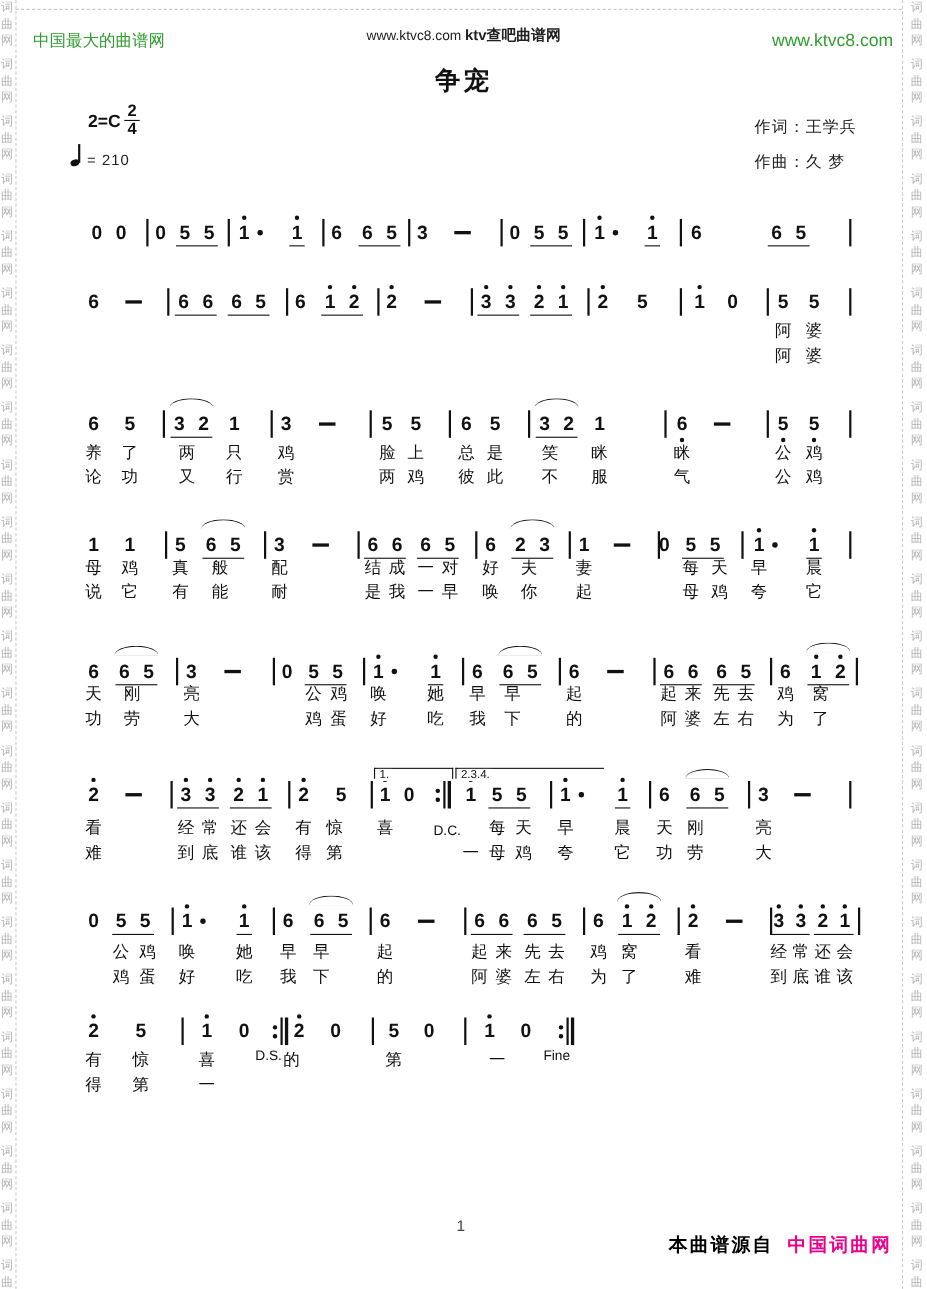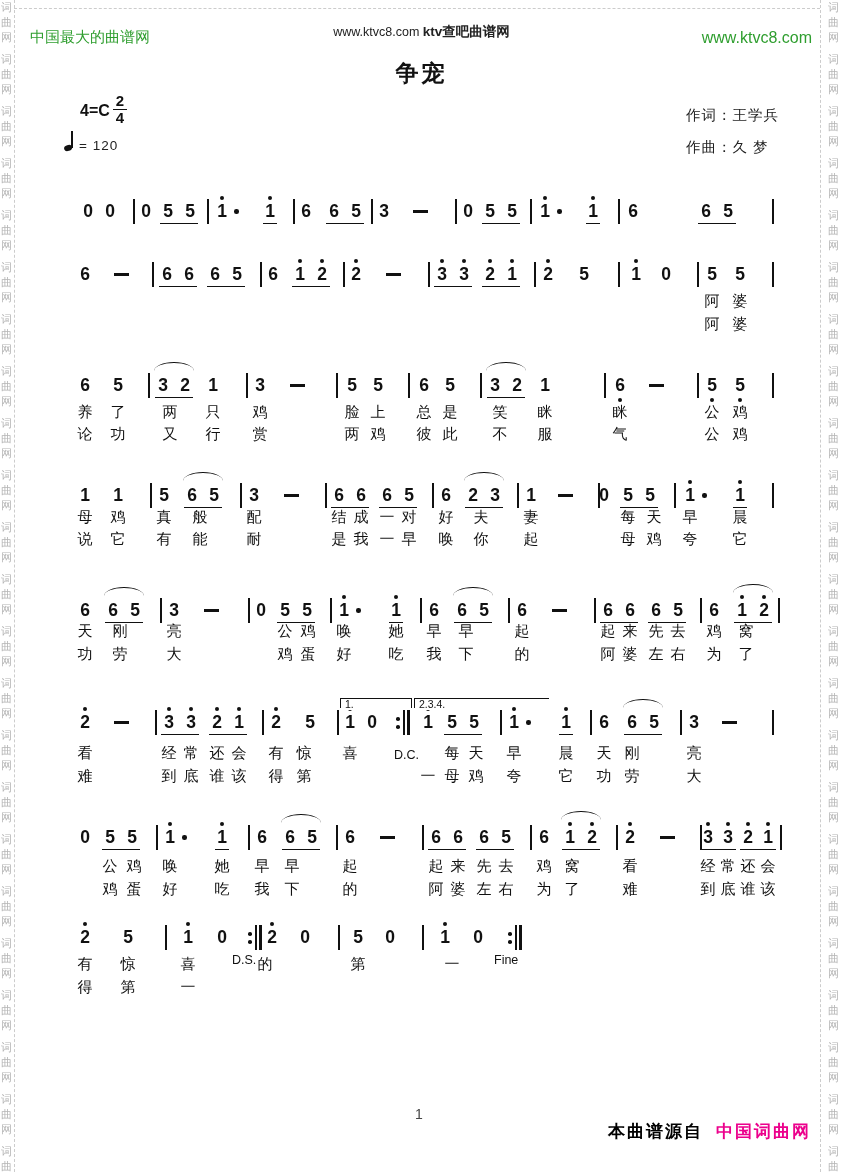--- a/index.html
+++ b/index.html
@@ -288,31 +288,31 @@
   <div class="vline" style="left:14px"></div>
   <div class="vline" style="left:820px"></div>
   <div class="hline"></div>
 
   <div class="hdr-l">中国最大的曲谱网</div>
   <div class="hdr-c"><span>www.ktvc8.com</span> <b>ktv查吧曲谱网</b></div>
   <div class="hdr-r">www.ktvc8.com</div>
 
   <div class="title">争宠</div>
 
-  <div class="keysig">4=C</div>
+  <div class="keysig">2=C</div>
   <div class="meter">
     <div class="m-top">2</div>
     <div class="m-bar"></div>
     <div class="m-bot">4</div>
   </div>
   <div class="qnote">
       <i class="qhead"></i>
       <i class="qstem"></i>
     </div>
-  <div class="tempo">= 120</div>
+  <div class="tempo">= 210</div>
 
   <div class="credit credit-1">作词：王学兵</div>
   <div class="credit credit-2">作曲：久 梦</div>
 
   <div id="score">
       <div class="sys" style="top: 201px;">
         <div class="nd" style="left: 80px; top: 0px;">0</div>
         <div class="nd" style="left: 102px; top: 0px;">0</div>
         <div class="bl" style="left: 133px; top: -2px;"></div>
         <div class="nd" style="left: 138px; top: 0px;">0</div>

